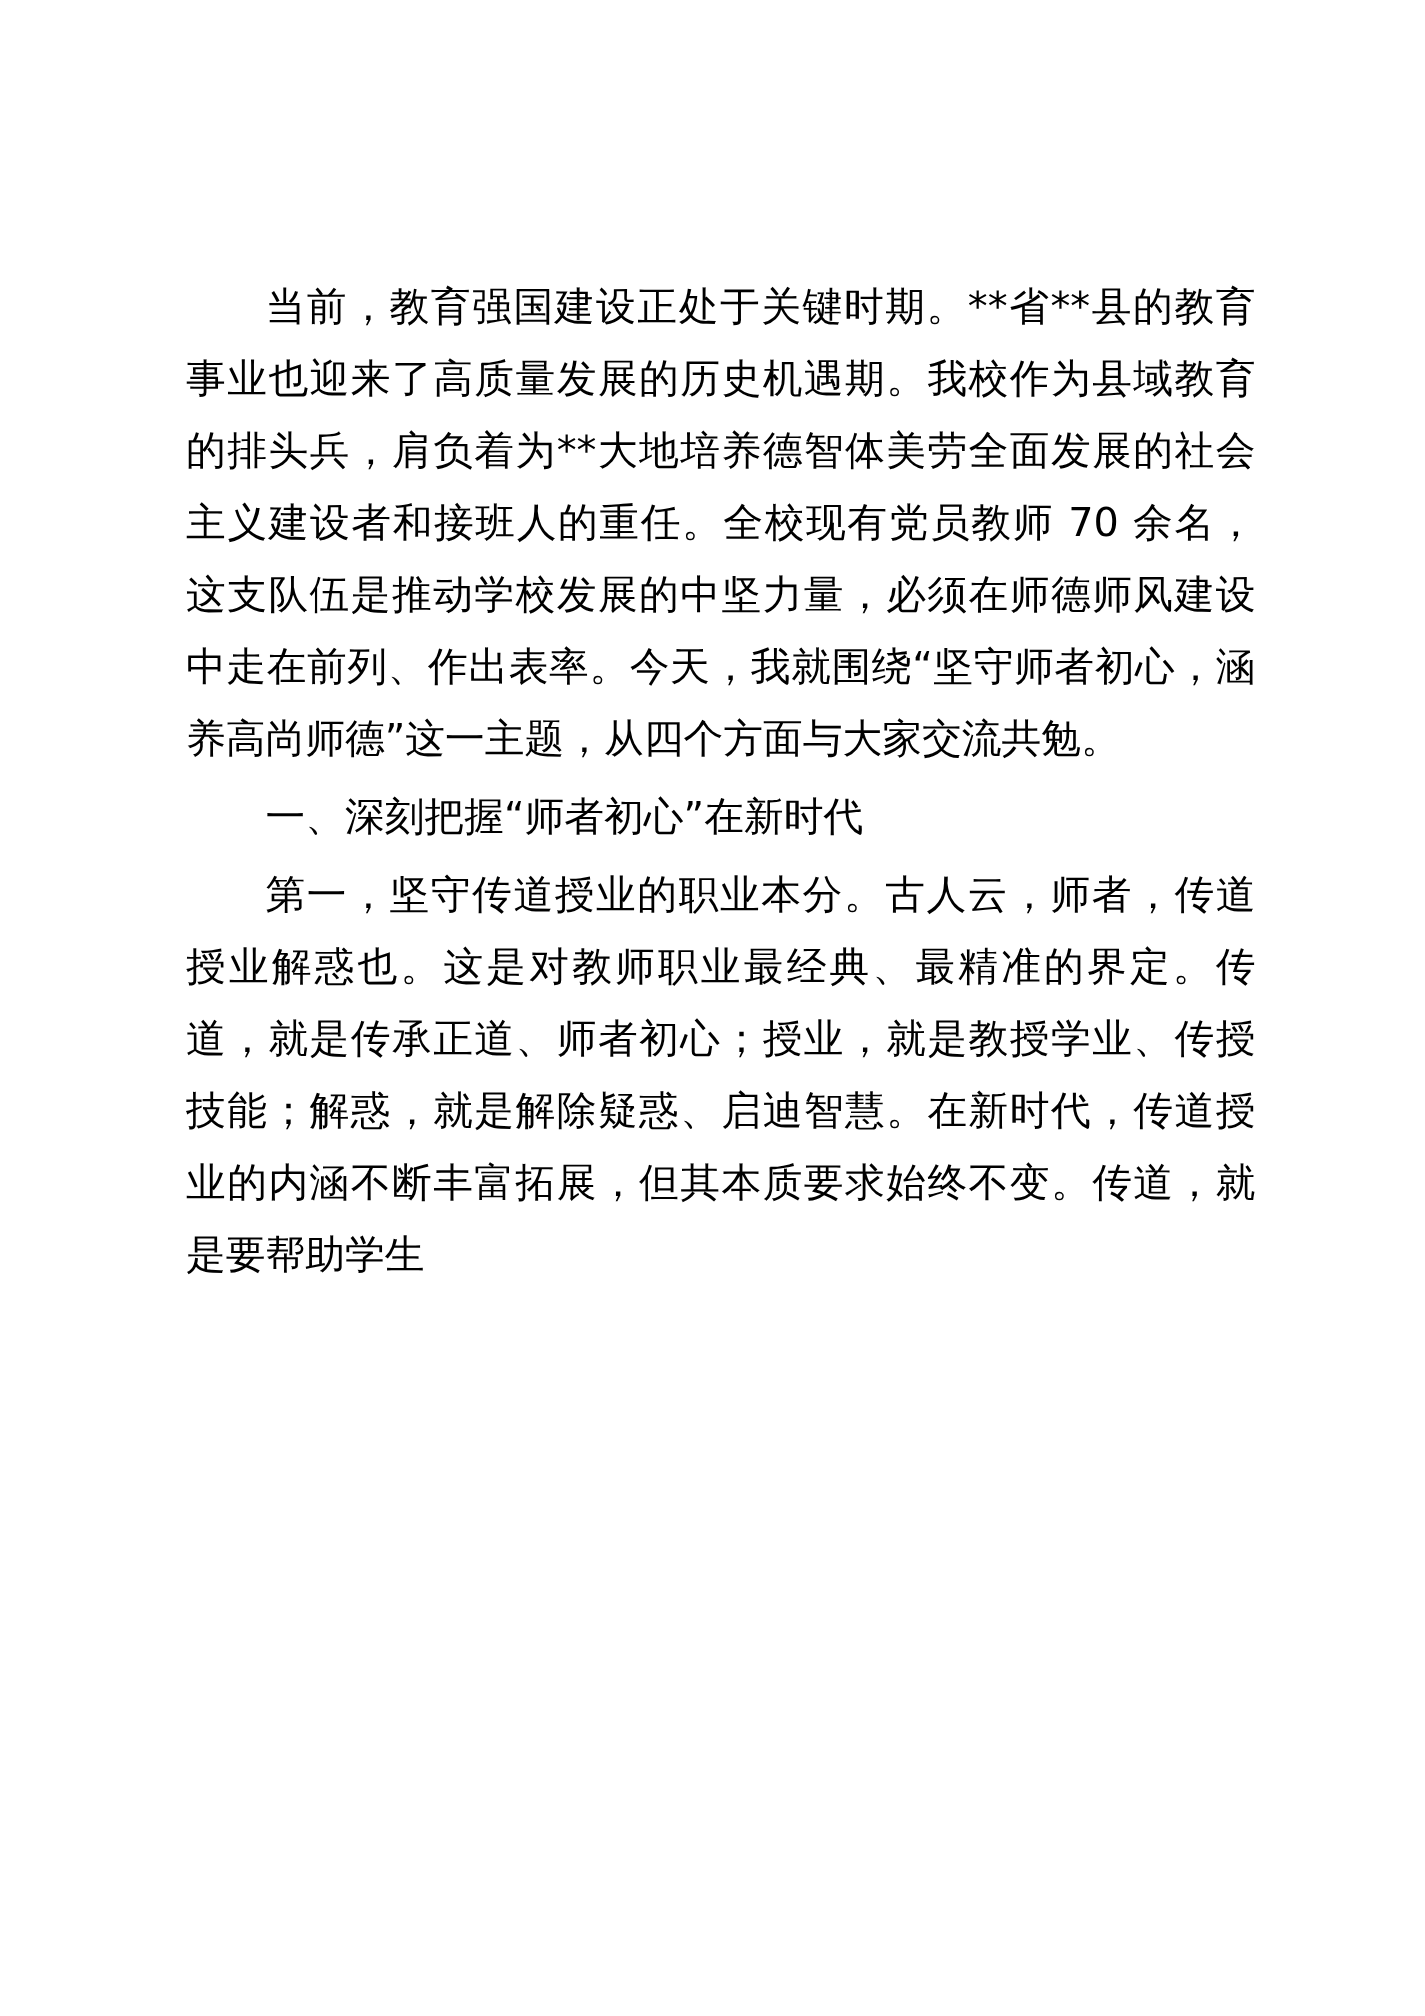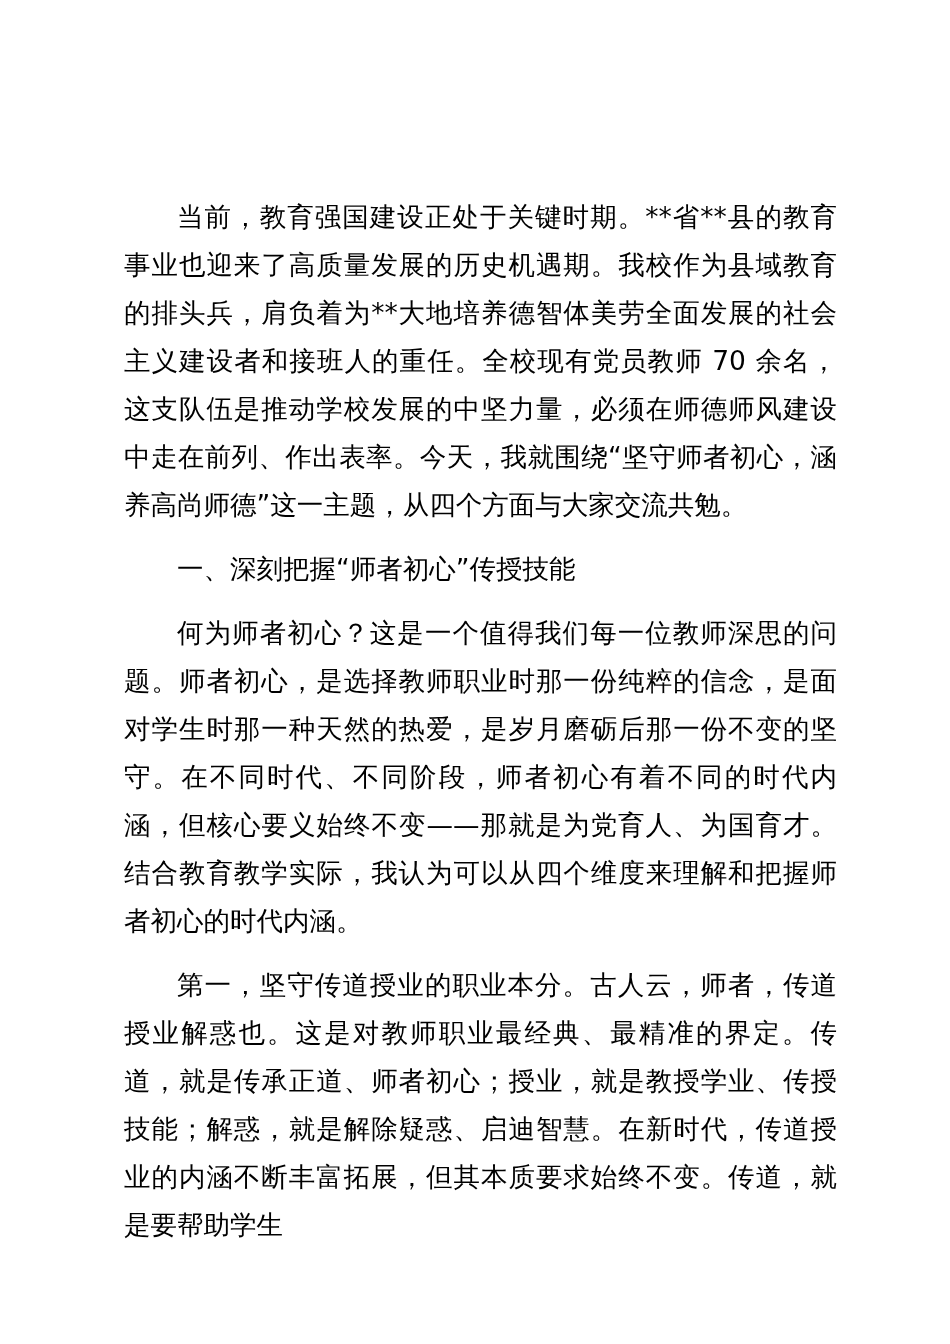--- a/index.html
+++ b/index.html
@@ -19,30 +19,29 @@
     background: #ffffff;
     color: #000000;
     font-family: "DejaVu Sans", sans-serif;
     font-size: 26.5px;
     line-height: 48px;
     text-align: justify;
     text-justify: inter-ideograph;
     overflow: hidden;
   }
   .para {
-    margin: 16px 0 4px 0;
+    margin: 4px 0 4px 0;
     padding: 0;
     text-indent: 2em;
     word-break: break-all;
   }
   .para.heading {
     font-weight: 400;
   }
 </style>
 </head>
 <body>
 
 <div class="page">
   <p class="para">当前，教育强国建设正处于关键时期。**省**县的教育事业也迎来了高质量发展的历史机遇期。我校作为县域教育的排头兵，肩负着为**大地培养德智体美劳全面发展的社会主义建设者和接班人的重任。全校现有党员教师 70 余名，这支队伍是推动学校发展的中坚力量，必须在师德师风建设中走在前列、作出表率。今天，我就围绕“坚守师者初心，涵养高尚师德”这一主题，从四个方面与大家交流共勉。</p>
-  <p class="para heading">一、深刻把握“师者初心”传授技能</p>
-  <p class="para">何为师者初心？这是一个值得我们每一位教师深思的问题。师者初心，是选择教师职业时那一份纯粹的信念，是面对学生时那一种天然的热爱，是岁月磨砺后那一份不变的坚守。在不同时代、不同阶段，师者初心有着不同的时代内涵，但核心要义始终不变——那就是为党育人、为国育才。结合教育教学实际，我认为可以从四个维度来理解和把握师者初心的时代内涵。</p>
+  <p class="para heading">一、深刻把握“师者初心”在新时代</p>
   <p class="para">第一，坚守传道授业的职业本分。古人云，师者，传道授业解惑也。这是对教师职业最经典、最精准的界定。传道，就是传承正道、师者初心；授业，就是教授学业、传授技能；解惑，就是解除疑惑、启迪智慧。在新时代，传道授业的内涵不断丰富拓展，但其本质要求始终不变。传道，就是要帮助学生</p>
 </div>
 
 </body></html>

